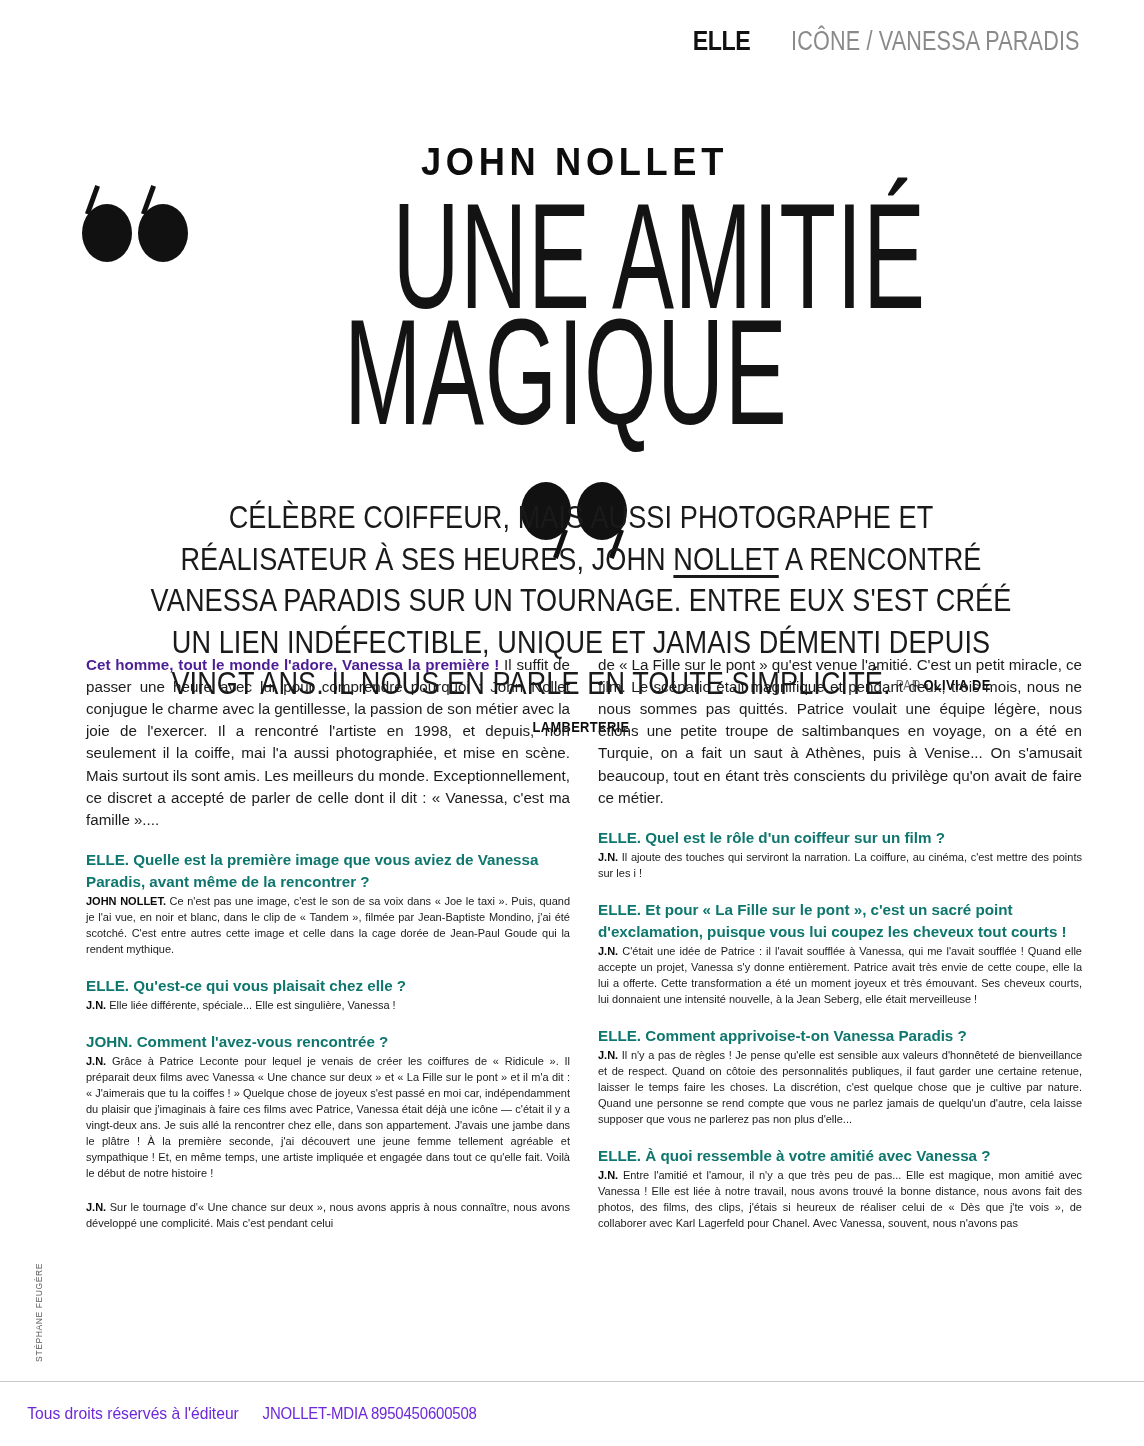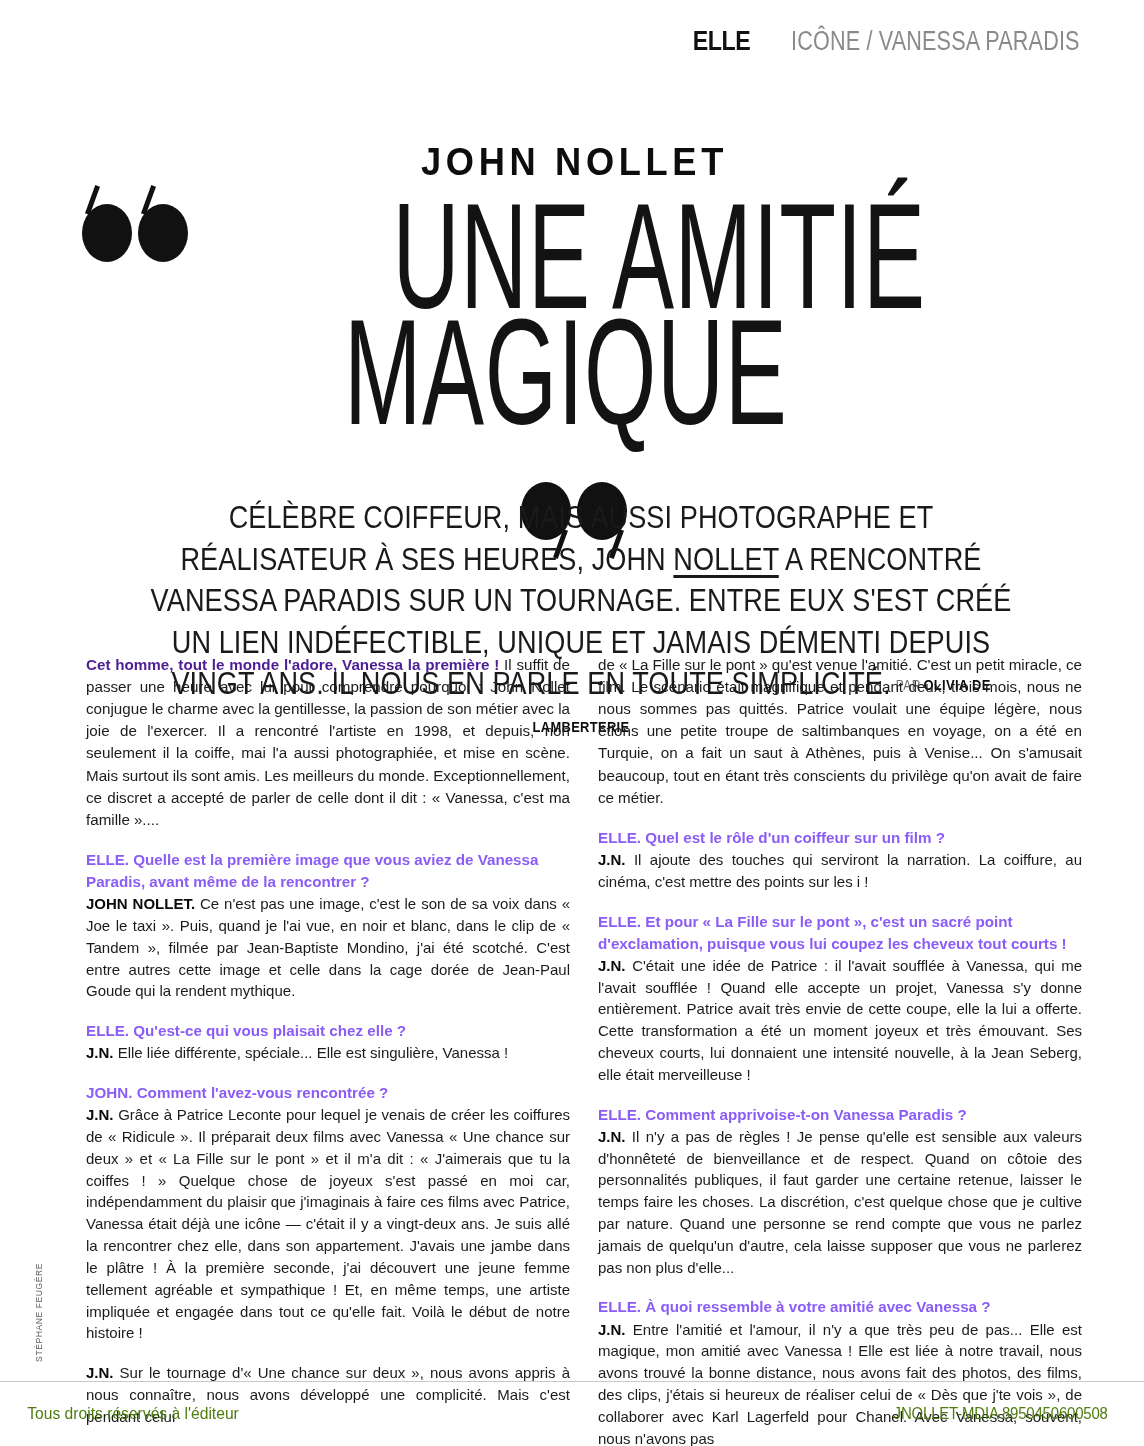--- a/index.html
+++ b/index.html
@@ -188,27 +188,27 @@
   .q-label {
     font-weight: 700;
     color: #4c1d95;
   }
   .q-block { margin-bottom: 18px; }
   .q-question {
     font-family: "Liberation Sans", sans-serif;
     font-weight: 700;
     font-size: 15.2px;
     line-height: 1.455;
-    color: #8b5cf6;
+    color: #0f766e;
     text-align: left;
   }
   .q-answer {
     font-family: "Liberation Sans", sans-serif;
     font-weight: 400;
-    font-size: 15px;
+    font-size: 11px;
     line-height: 1.455;
     color: #1b1b1b;
     text-align: justify;
   }
   .q-answer .speaker { font-weight: 700; color: #0a0a0a; }
 
   
   .photo-credit {
     position: absolute;
     left: 34px;
@@ -230,25 +230,24 @@
     bottom: 64px;
     height: 1px;
     background: #c9c9c9;
   }
   .footer {
     position: absolute;
     left: 18px;
     right: 22px;
     bottom: 22px;
     display: flex;
-    justify-content: space-between;
     align-items: baseline;
     font-family: "Liberation Sans", sans-serif;
     font-size: 17px;
-    color: #4d7c0f;
+    color: #6d28d9;
   }
   .footer-left { transform: scaleX(0.92); transform-origin: left baseline; }
   .footer-right { transform: scaleX(0.88); transform-origin: right baseline; letter-spacing: -0.2px; }
 </style>
 </head>
 <body>
 
 <div class="runhead">
   <span class="runhead-elle">ELLE</span>
   <span class="runhead-section">ICÔNE / VANESSA PARADIS</span>

